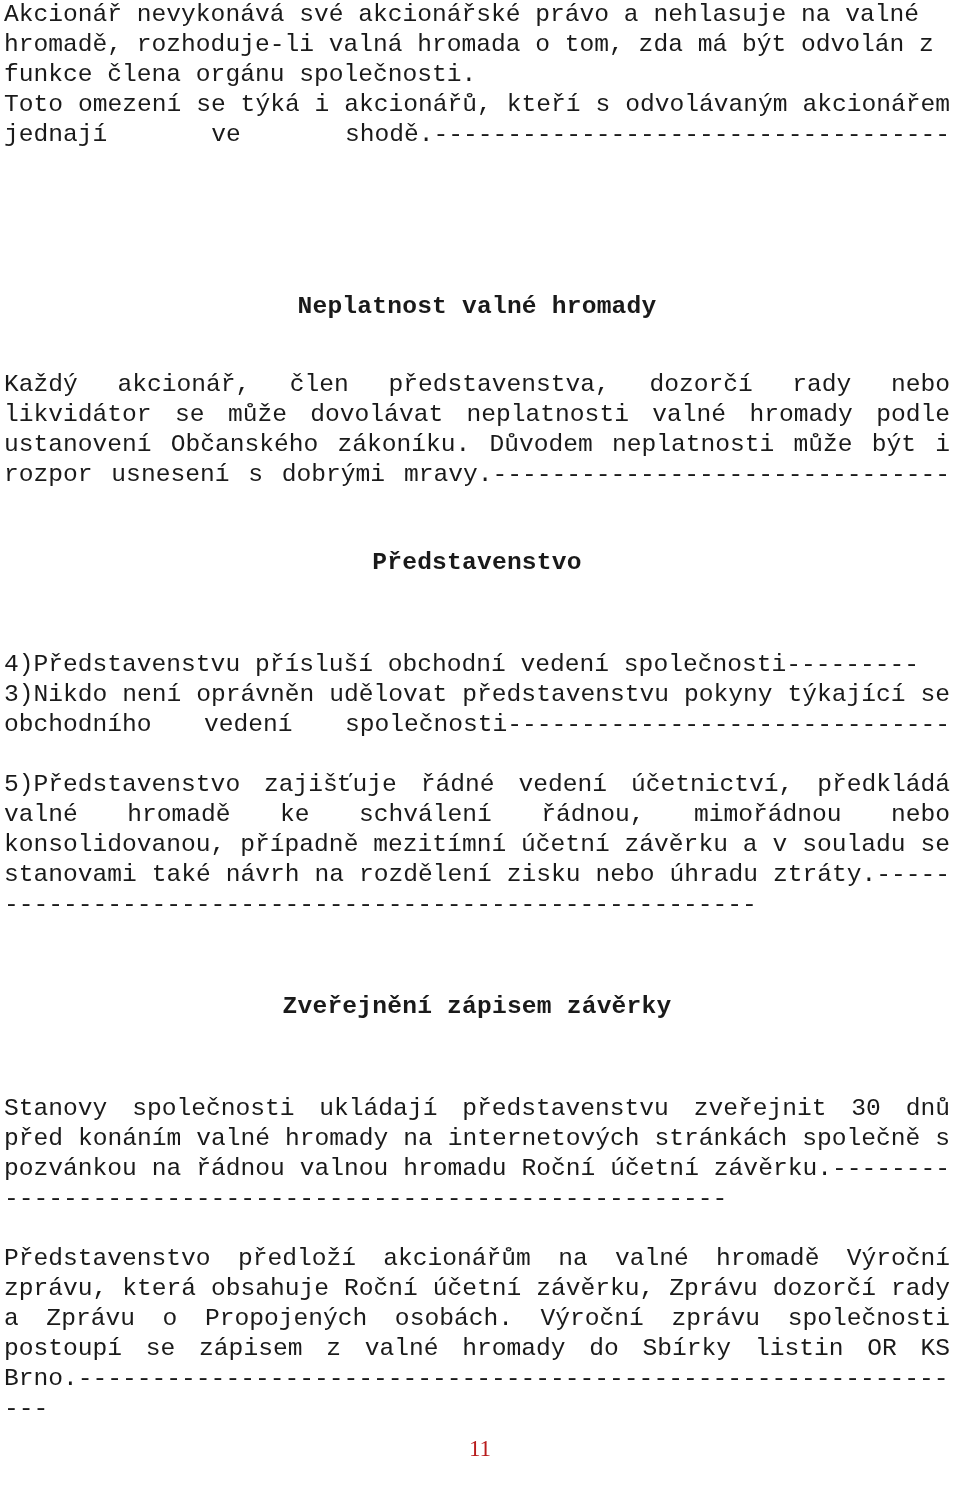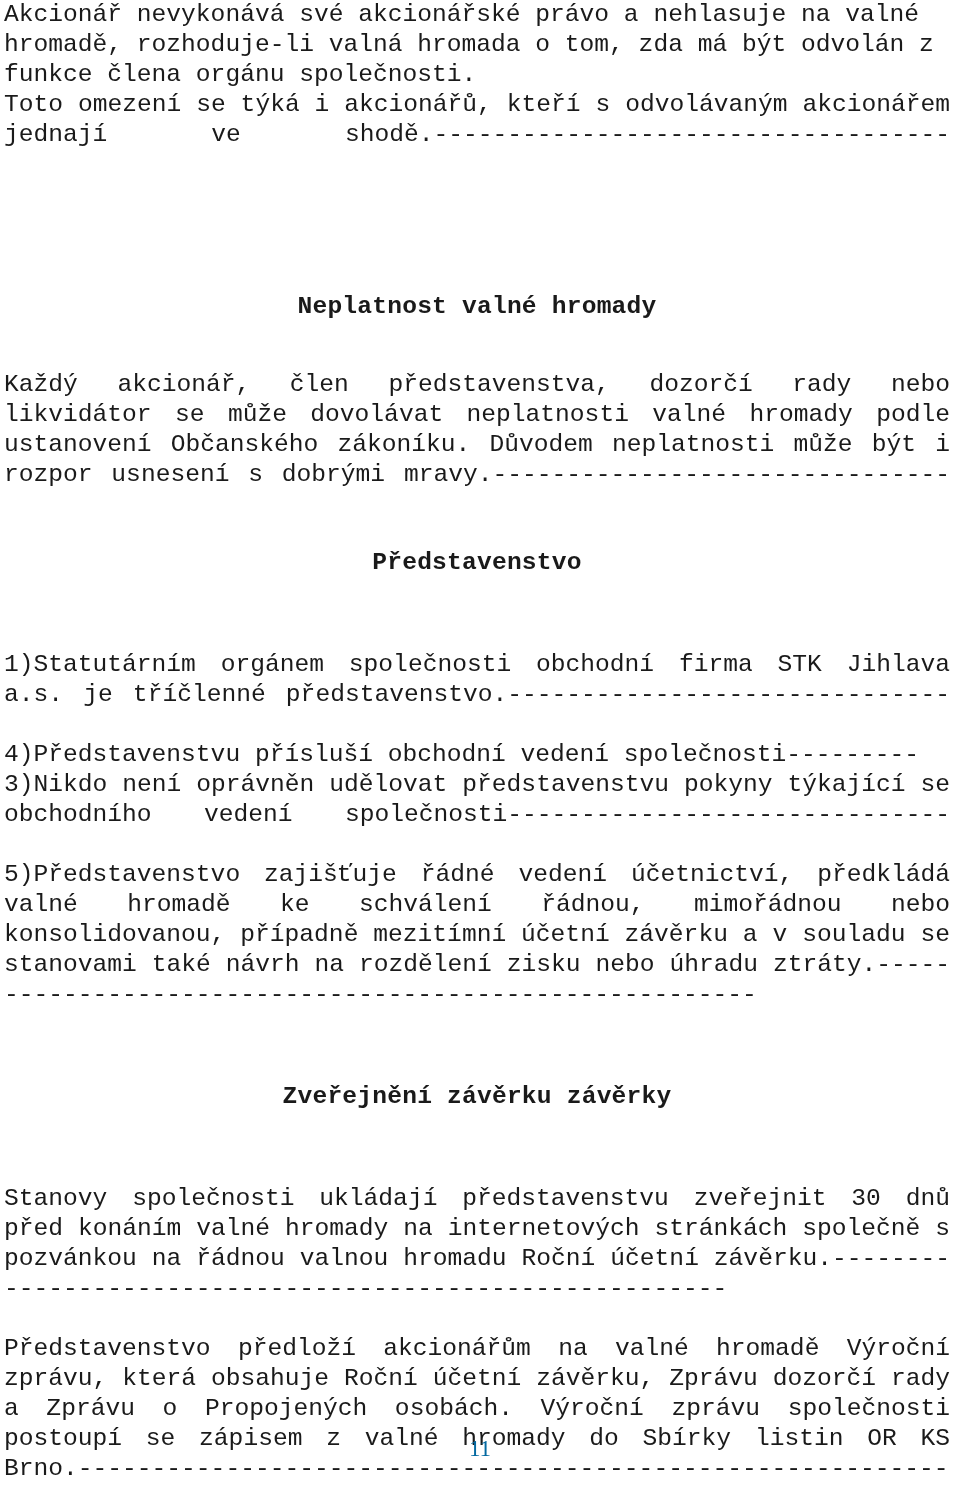--- a/index.html
+++ b/index.html
@@ -71,21 +71,21 @@
   
   .page-number {
     position: absolute;
     left: 0;
     right: 0;
     top: 1436px;
     text-align: center;
     font-family: "Liberation Serif", "DejaVu Serif", serif;
     font-size: 23px;
     line-height: 26px;
-    color: #0369a1;
+    color: #b91c1c;
   }
 </style>
 </head>
 <body>
 
 <div class="page">
   <div class="doc-body">
 
     <p class="para nojust nostretch">Akcionář nevykonává své akcionářské právo a nehlasuje na valné hromadě, rozhoduje-li valná hromada o tom, zda má být odvolán z funkce člena orgánu společnosti.</p>
 
@@ -98,31 +98,30 @@
     <div class="sp-head-after"></div>
 
     <p class="para">Každý akcionář, člen představenstva, dozorčí rady nebo likvidátor se může dovolávat neplatnosti valné hromady podle ustanovení Občanského zákoníku. Důvodem neplatnosti může být i rozpor usnesení s dobrými mravy.-------------------------------</p>
 
     <div class="sp-xs"></div>
 
     <h2 class="heading">Představenstvo</h2>
 
     <div class="sp-md"></div>
 
-    <p class="para">1)Statutárním orgánem společnosti obchodní firma STK Jihlava a.s. je tříčlenné představenstvo.------------------------------</p>
 
     <p class="para nojust nostretch">4)Představenstvu přísluší obchodní vedení společnosti---------</p>
 
     <p class="para">3)Nikdo není oprávněn udělovat představenstvu pokyny týkající se obchodního vedení společnosti------------------------------</p>
 
     <p class="para">5)Představenstvo zajišťuje řádné vedení účetnictví, předkládá valné hromadě ke schválení řádnou, mimořádnou nebo konsolidovanou, případně mezitímní účetní závěrku a v souladu se stanovami také návrh na rozdělení zisku nebo úhradu ztráty.--------------------------------------------------------</p>
 
     <div class="sp-sm"></div>
 
-    <h2 class="heading">Zveřejnění závěrku závěrky</h2>
+    <h2 class="heading">Zveřejnění zápisem závěrky</h2>
 
     <div class="sp-md"></div>
 
     <p class="para">Stanovy společnosti ukládají představenstvu zveřejnit 30 dnů před konáním valné hromady  na internetových stránkách společně s pozvánkou na řádnou valnou hromadu Roční účetní závěrku.---------------------------------------------------------</p>
 
     <p class="para">Představenstvo předloží akcionářům na valné hromadě Výroční zprávu, která obsahuje Roční účetní závěrku, Zprávu dozorčí rady a Zprávu o Propojených osobách. Výroční zprávu společnosti postoupí se zápisem z valné hromady do Sbírky listin OR KS Brno.--------------------------------------------------------------</p>
 
     <div class="sp-sm"></div>
 
   </div>

